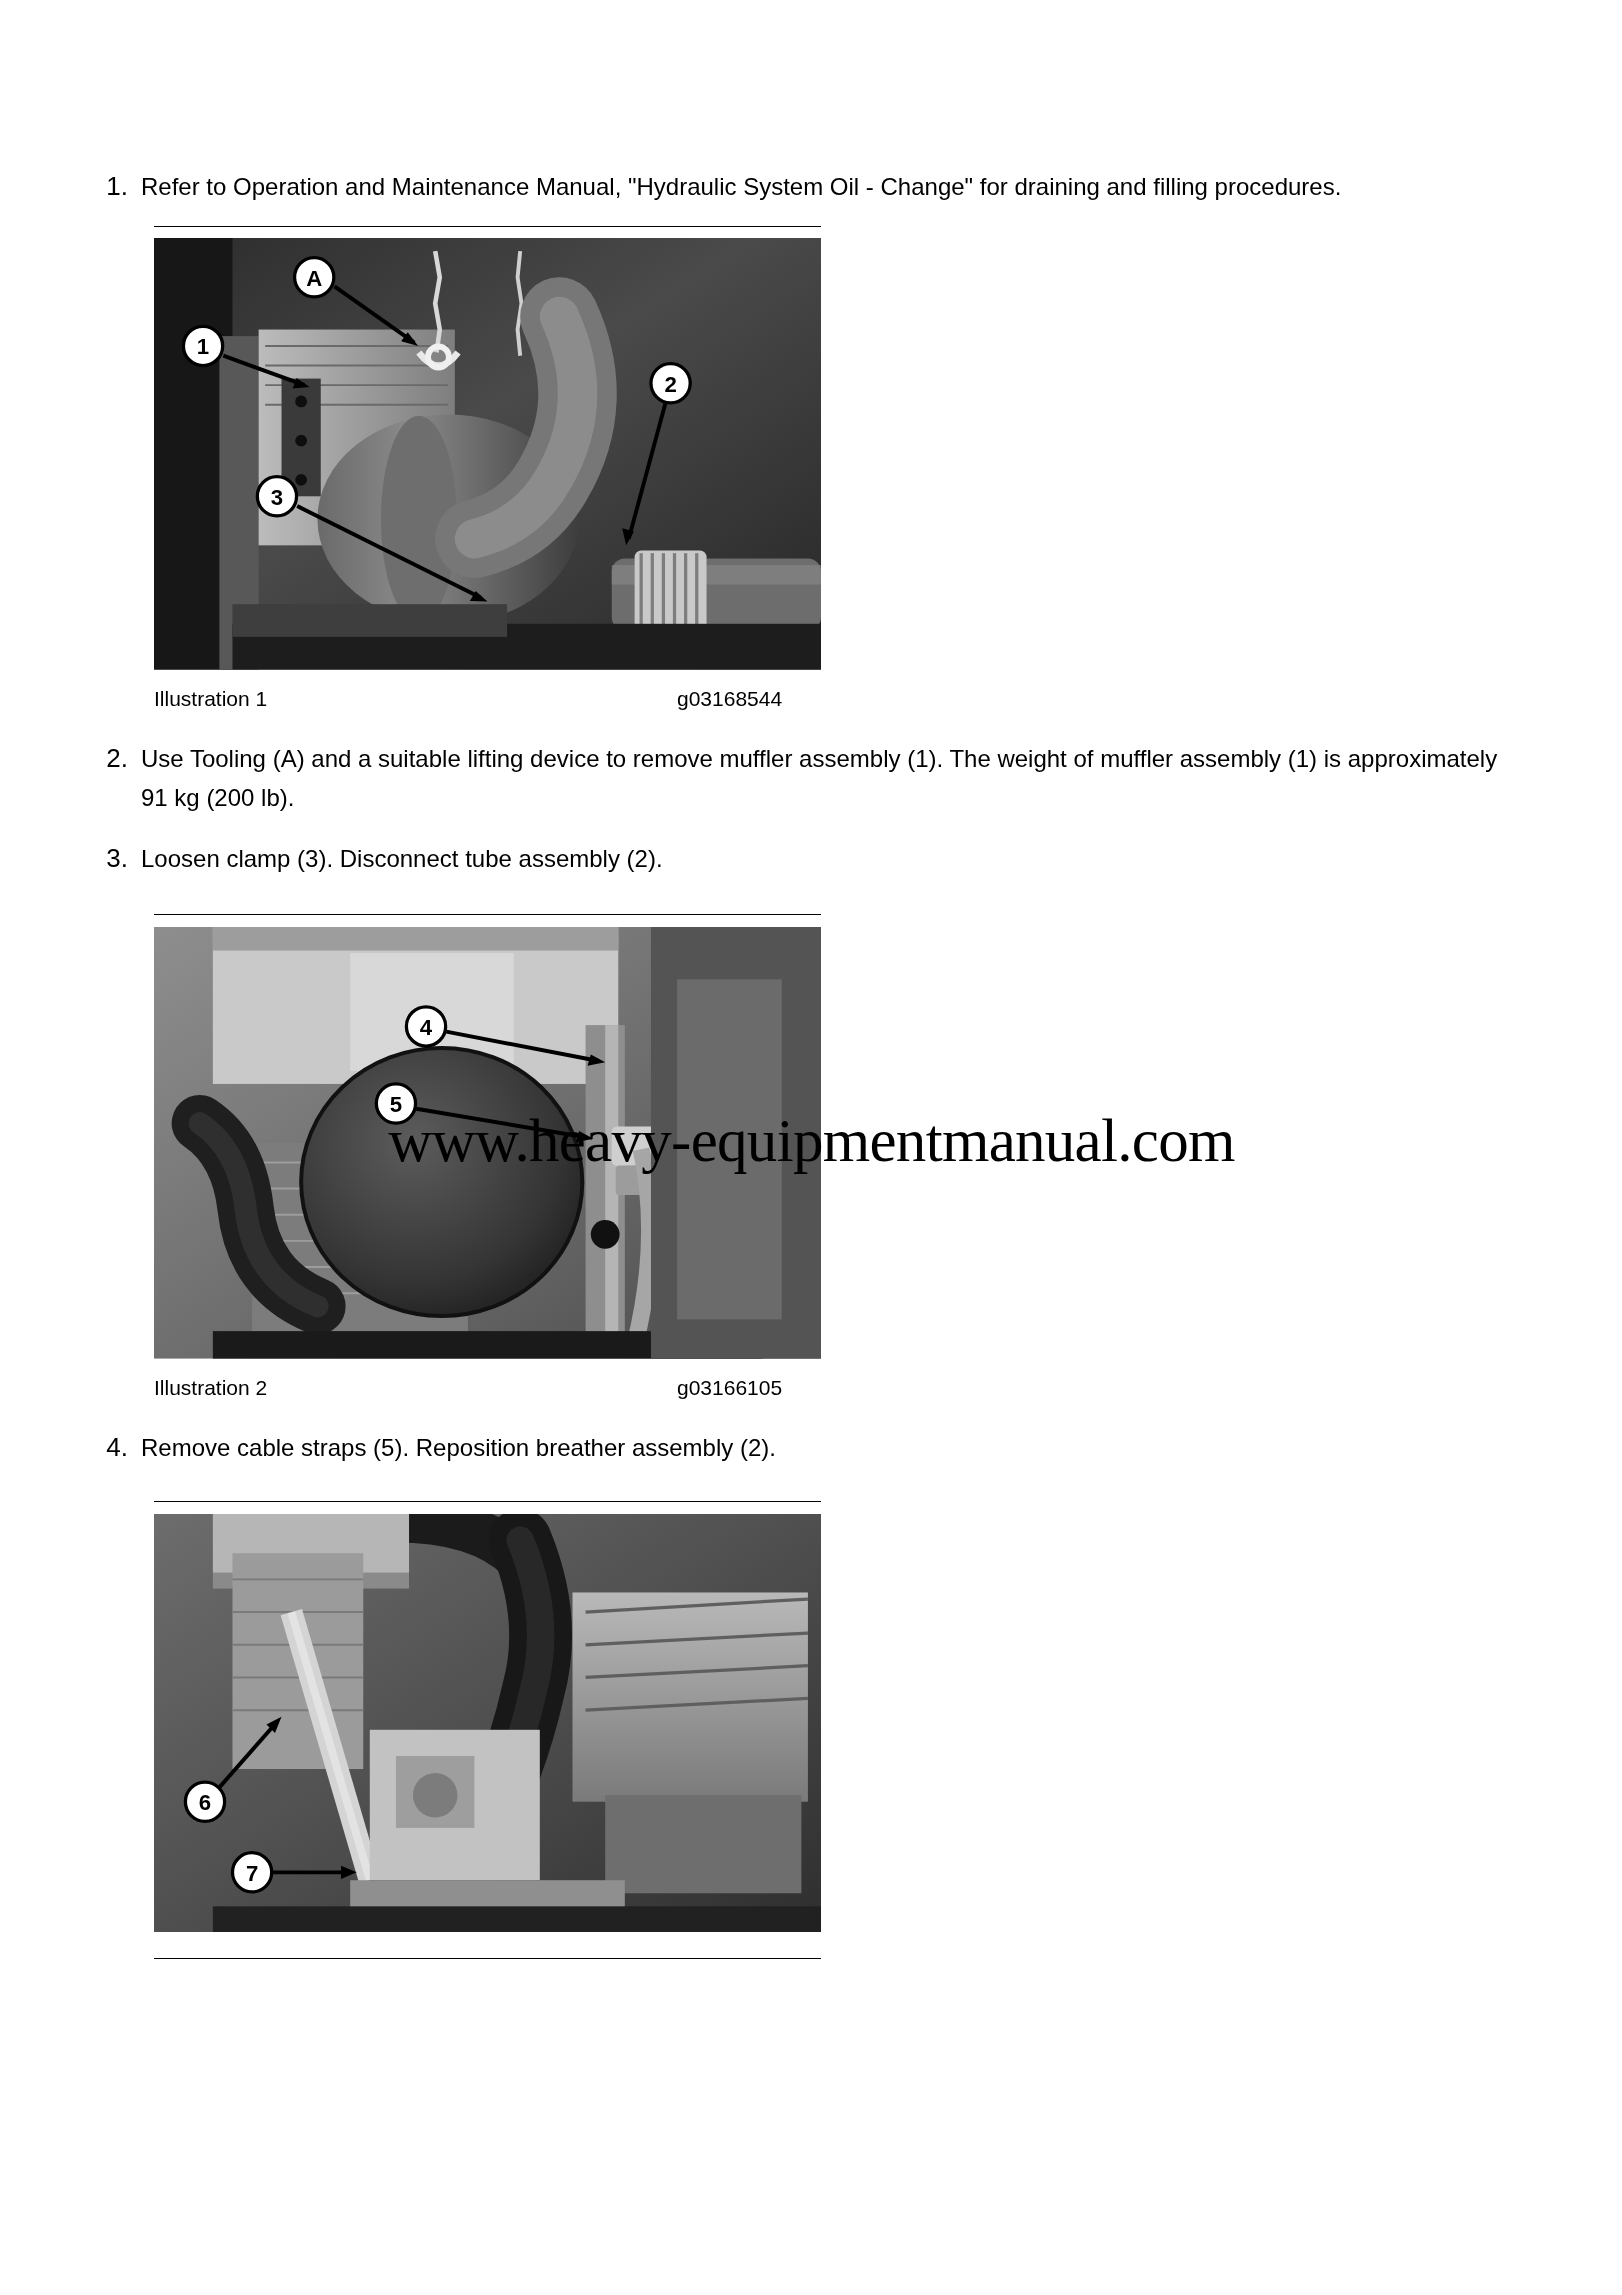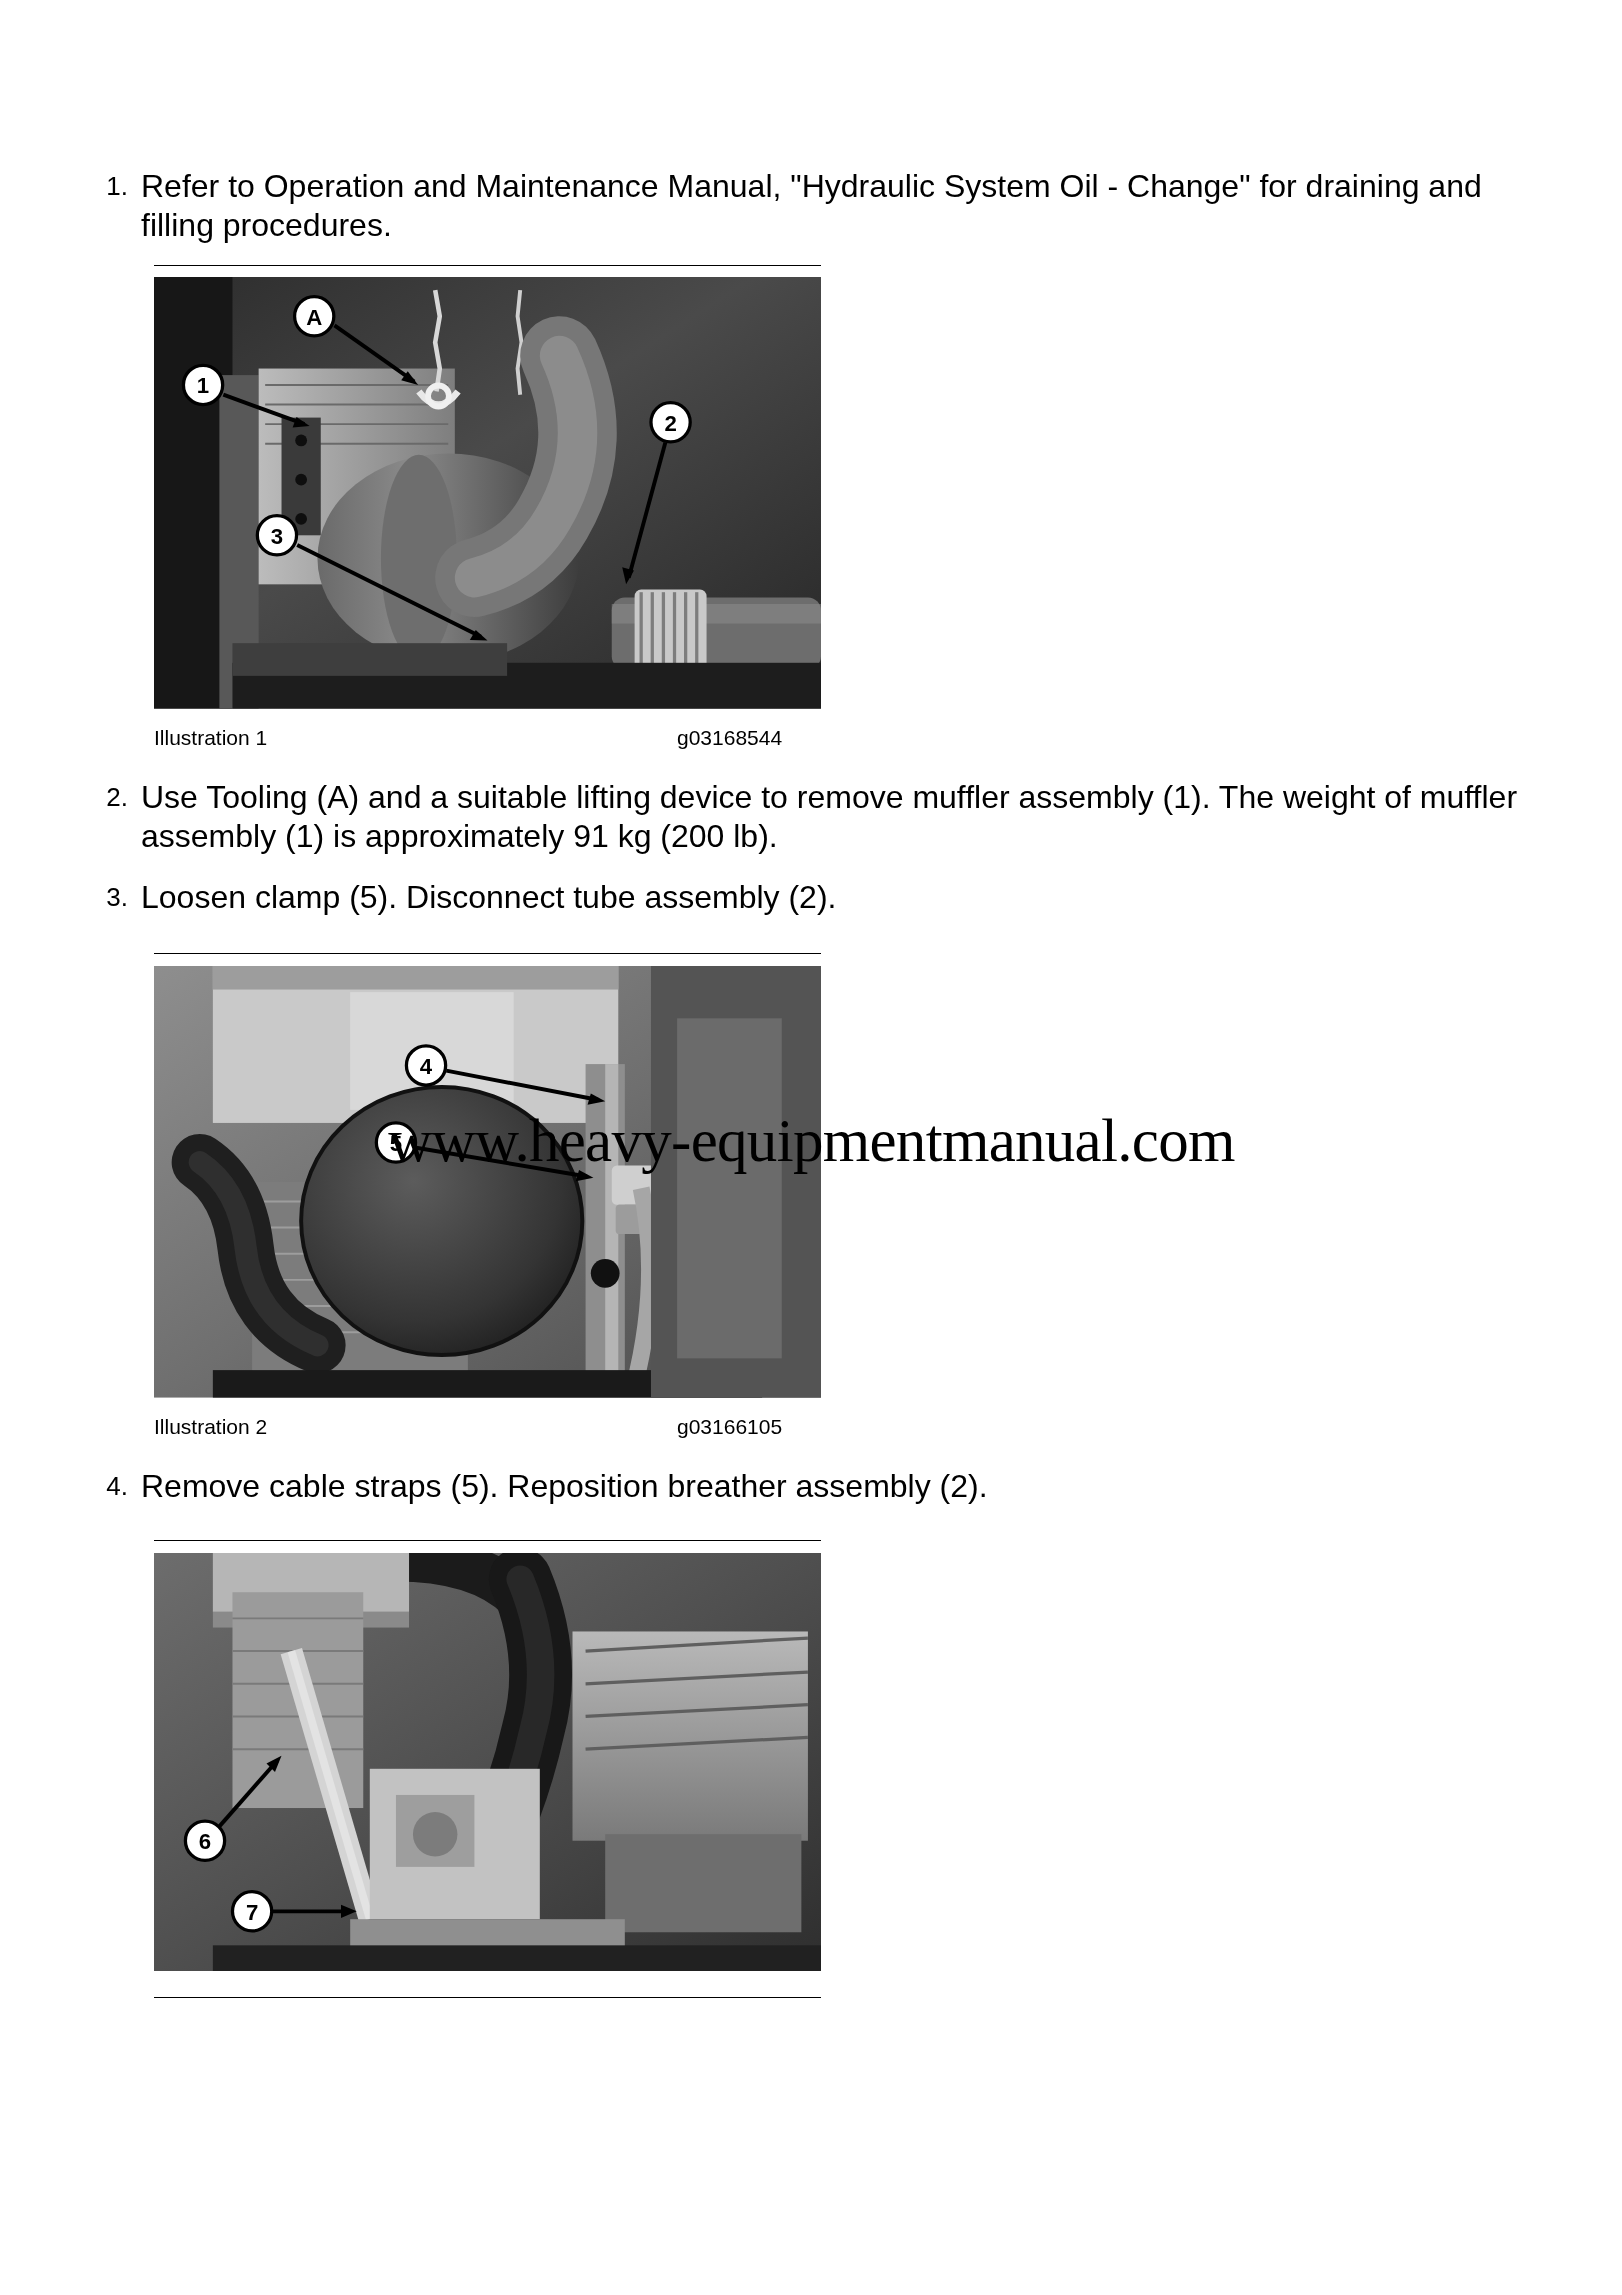--- a/index.html
+++ b/index.html
@@ -35,21 +35,21 @@
   .step-num {
     width: 43px;
     flex: 0 0 43px;
     text-align: right;
     font-size: 26px;
     line-height: 39px;
     padding-right: 13px;
     box-sizing: border-box;
   }
   .step-text {
-    font-size: 32px;
+    font-size: 24px;
     line-height: 39px;
     flex: 1 1 auto;
   }
 
   
   .figure {
     margin: 19.6px 0 13px 0;
     width: 667px;
     margin-left: 56px;
   }
@@ -215,21 +215,21 @@
       </div>
     </div>
 
     <div class="step" style="margin-top:26px;">
       <div class="step-num">2.</div>
       <div class="step-text">Use Tooling (A) and a suitable lifting device to remove muffler assembly (1). The weight of muffler assembly (1) is approximately 91 kg (200 lb).</div>
     </div>
 
     <div class="step" style="margin-top:22px;">
       <div class="step-num">3.</div>
-      <div class="step-text">Loosen clamp (5). Disconnect tube assembly (2).</div>
+      <div class="step-text">Loosen clamp (3). Disconnect tube assembly (2).</div>
     </div>
 
     <div class="figure" style="margin-top:36px;">
       <div class="rule"></div>
       <div class="fig-img-wrap">
         <svg class="fig-img" viewBox="0 0 1020 660" xmlns="http://www.w3.org/2000/svg">
           <defs>
             <linearGradient id="g2bg" x1="0" y1="0" x2="1" y2="1">
               <stop offset="0%" stop-color="#8e8e8e"></stop>
               <stop offset="50%" stop-color="#6f6f6f"></stop>

